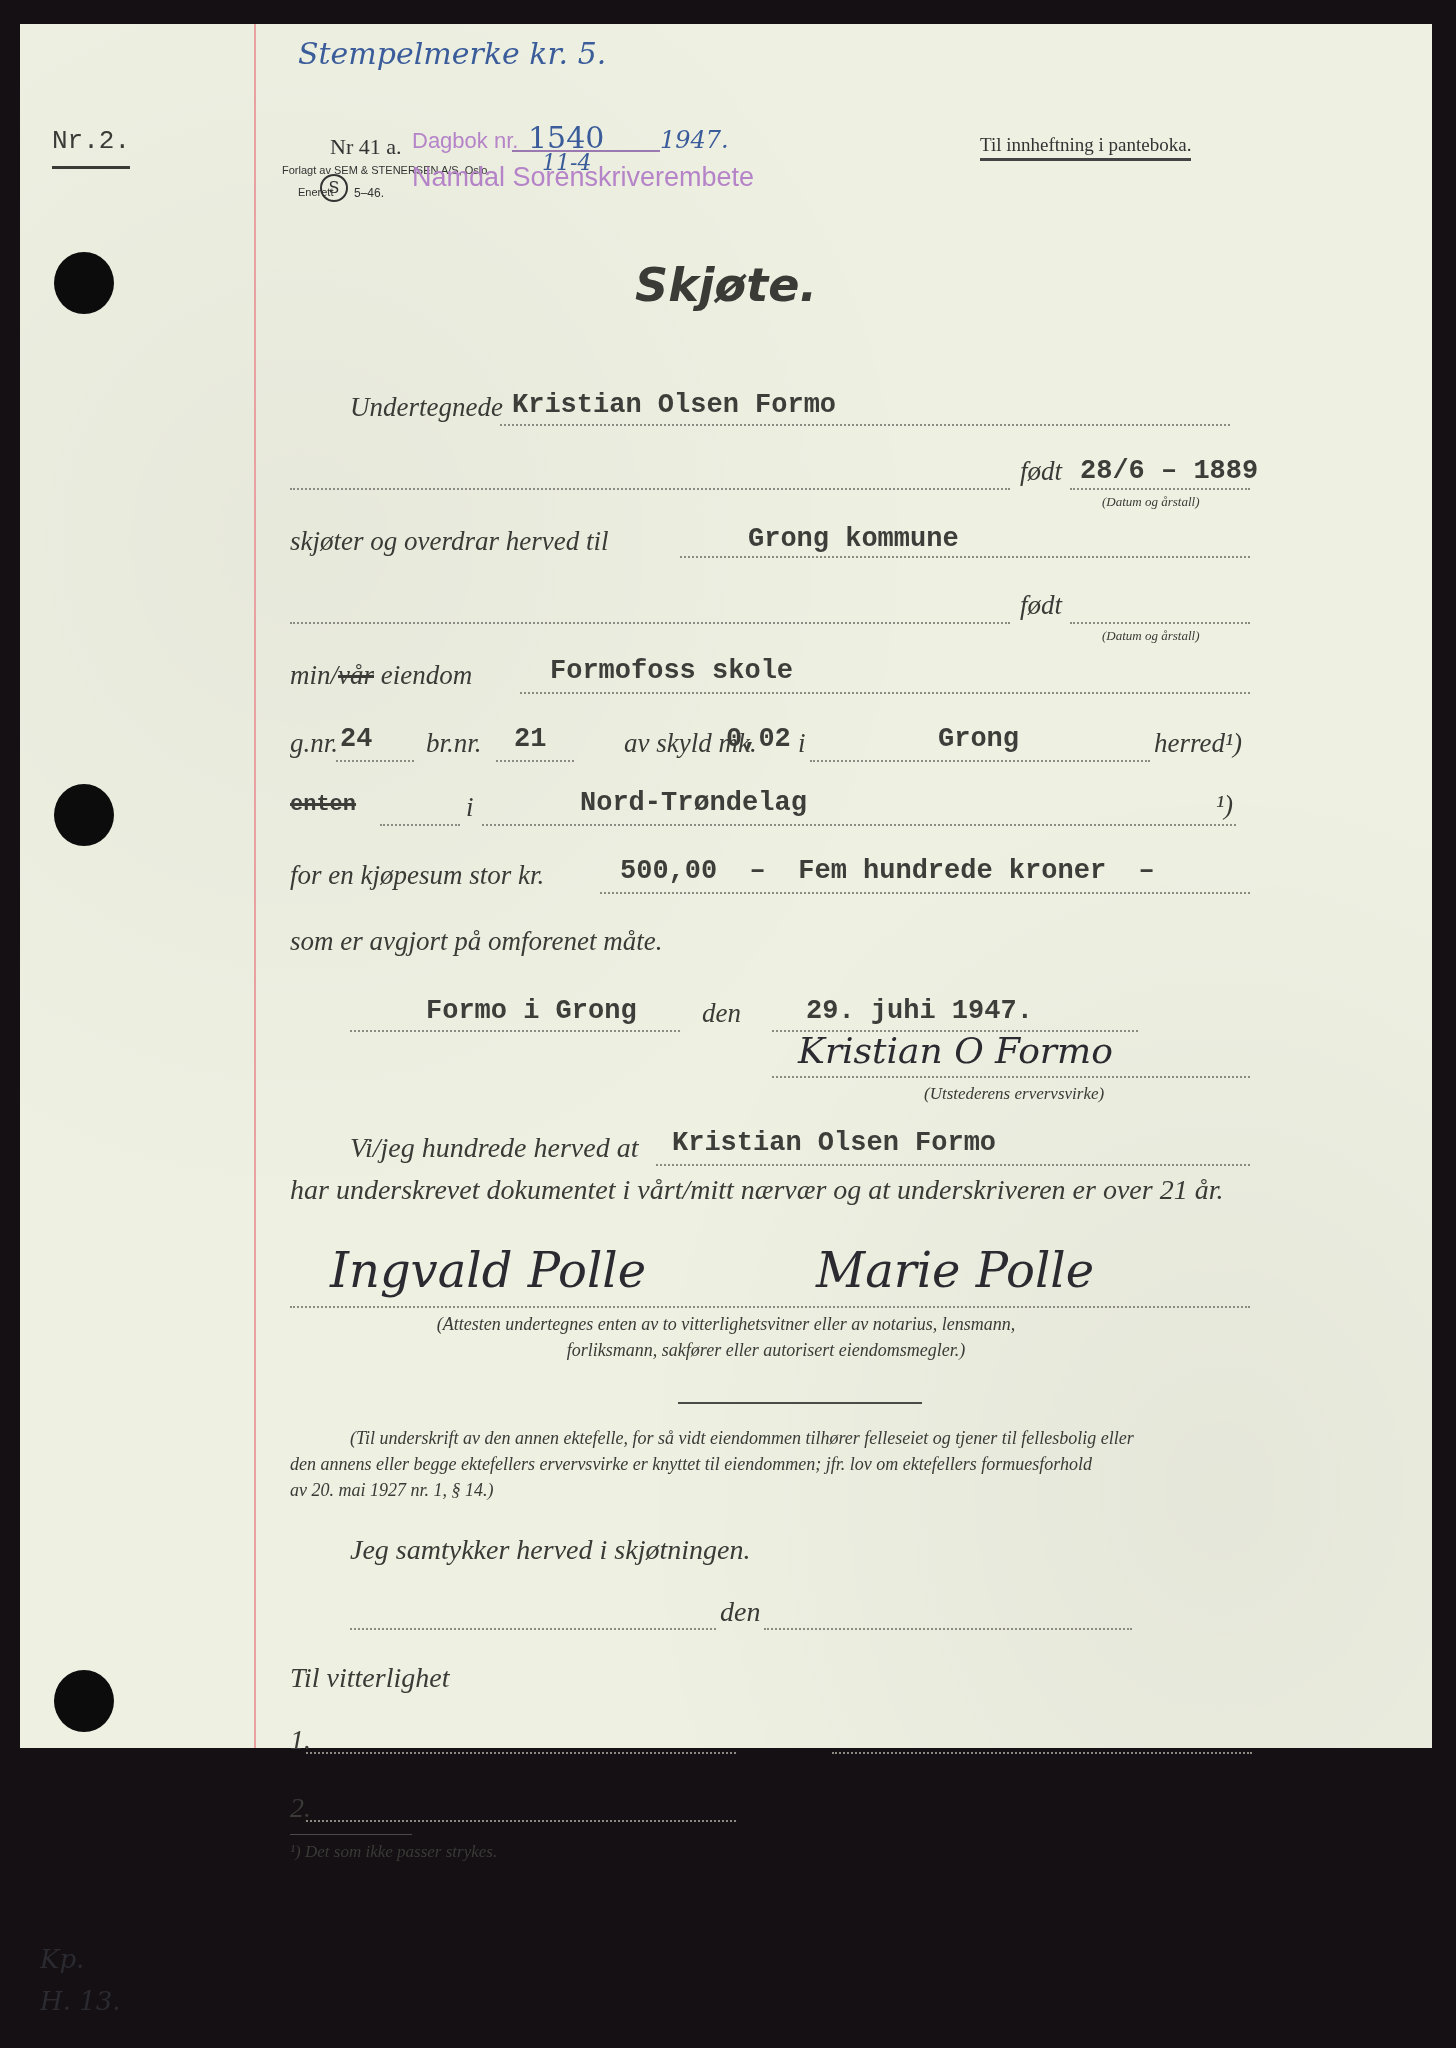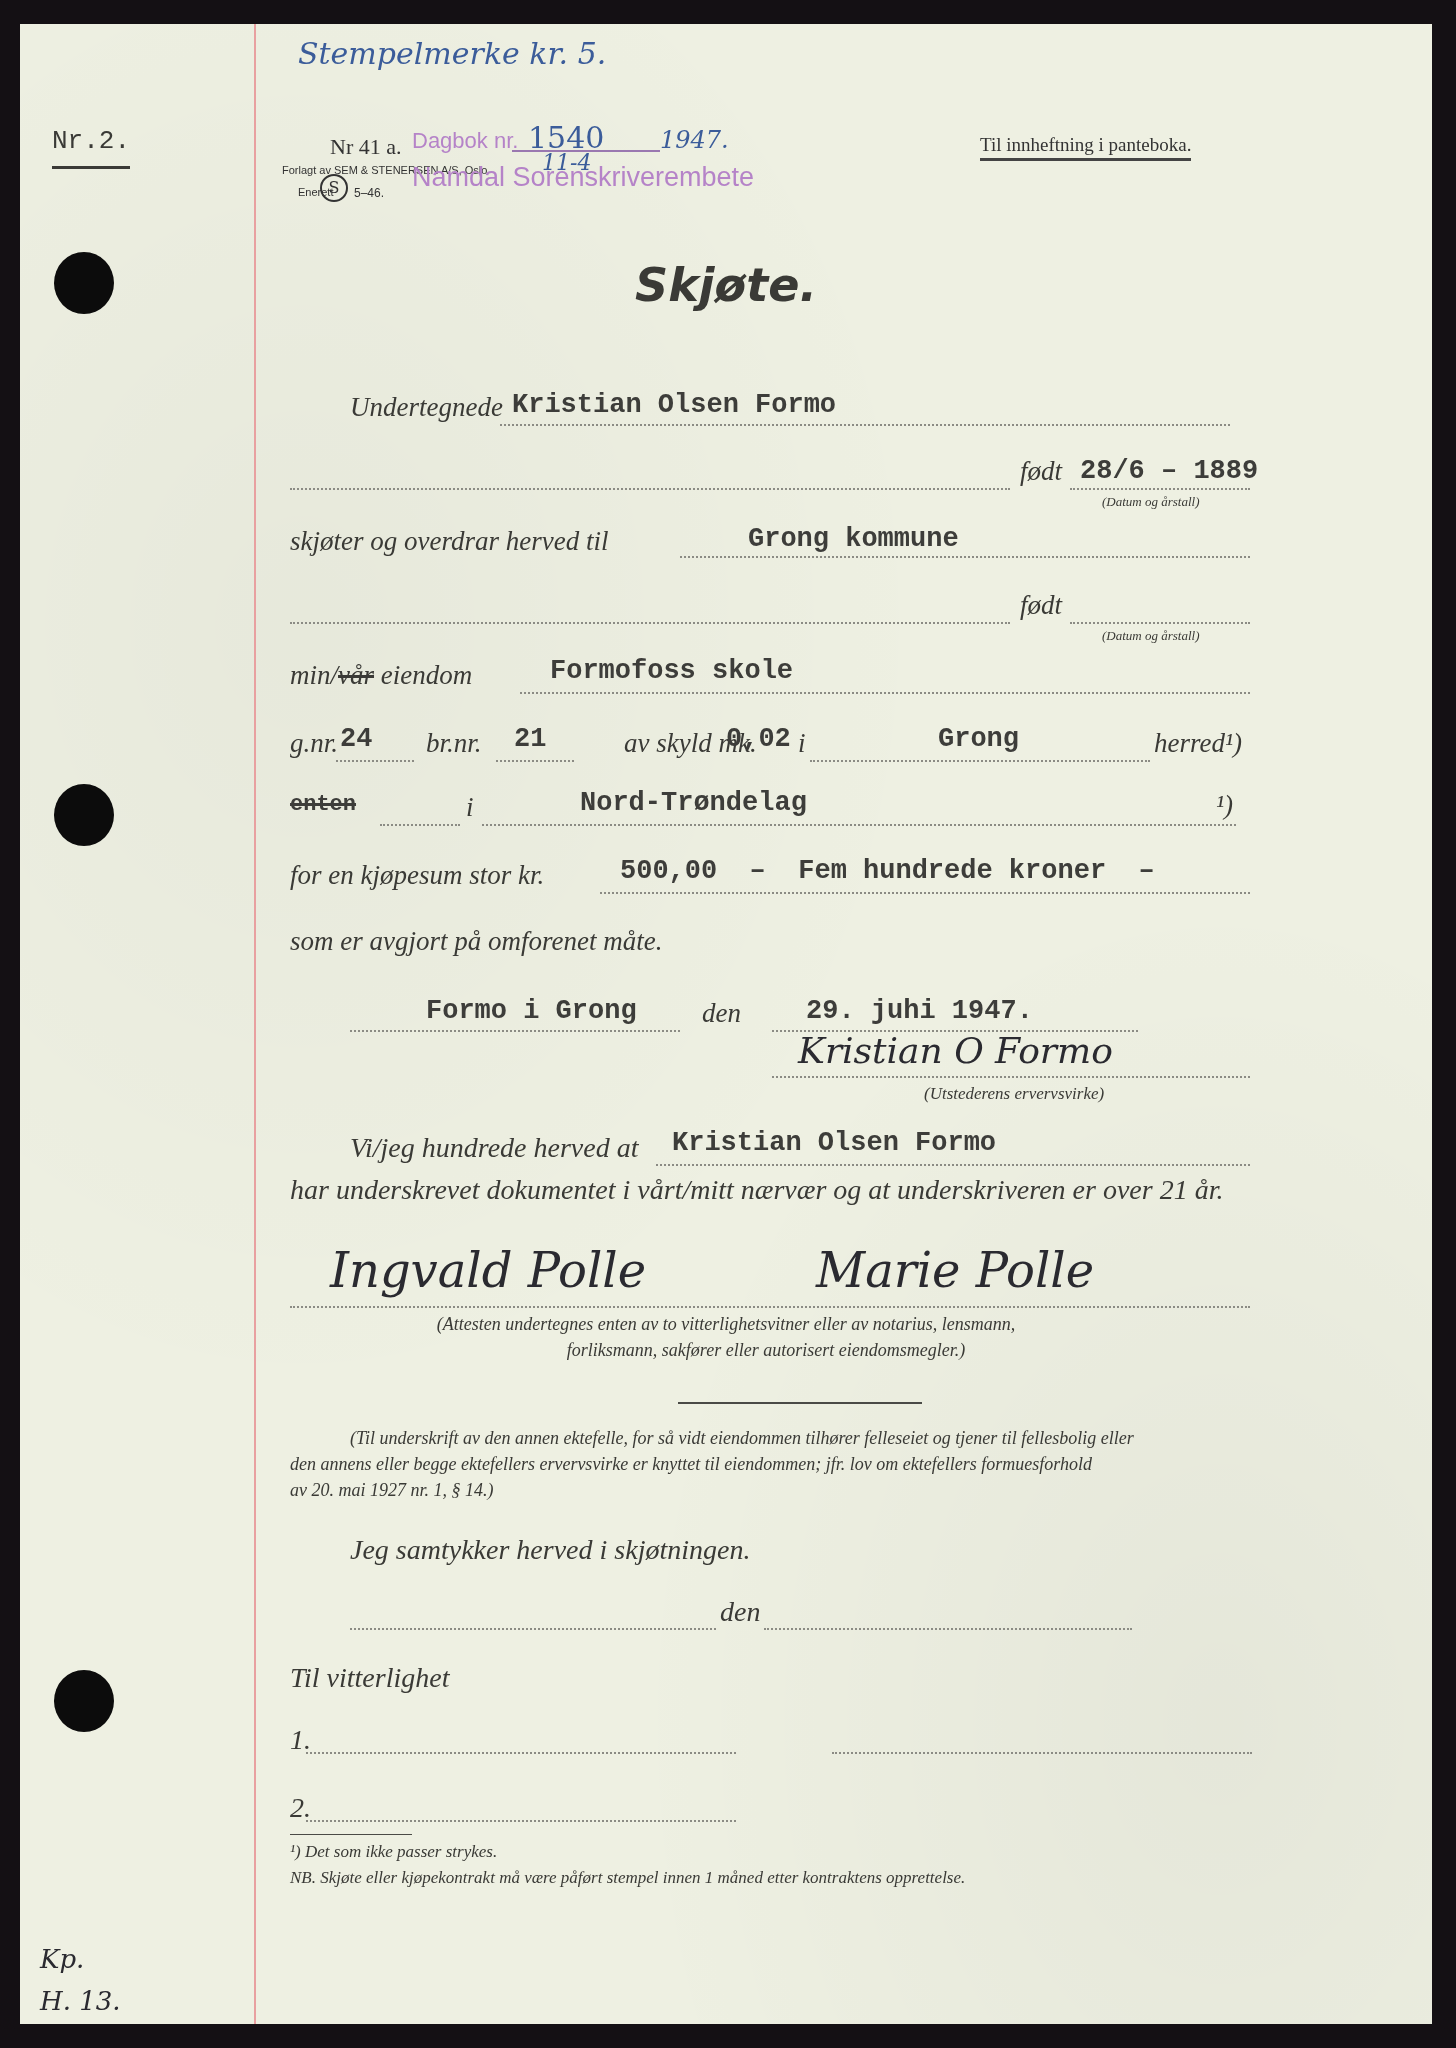--- a/index.html
+++ b/index.html
@@ -1,21 +1,21 @@
 <!DOCTYPE html>
 <html><head>
 <meta charset="utf-8">
 <style>
   html, body { margin: 0; padding: 0; }
   body {
     width: 1456px; height: 2048px; background: #141014; position: relative; overflow: hidden;
     font-family: "DejaVu Serif", serif;
   }
   .paper {
-    position: absolute; left: 20px; top: 24px; width: 1412px; height: 2000px;
+    position: absolute; left: 20px; top: 24px; width: 1412px; height: 1724px;
     background: #eef0e2;
     background-image:
       radial-gradient(ellipse at 20% 30%, rgba(0,0,0,0.03), transparent 40%),
       radial-gradient(ellipse at 85% 85%, rgba(0,0,0,0.04), transparent 35%);
   }
   .margin-line { position: absolute; left: 234px; top: 0; width: 2px; height: 100%; background: #e8a0a0; }
   .punch { position: absolute; left: 34px; width: 60px; height: 62px; border-radius: 50%; background: #0c0c0c; }
   .abs { position: absolute; }
   .hand { font-family: "DejaVu Serif", serif; font-style: italic; color: #3b5c9a; }
   .stamp { font-family: "Liberation Sans", sans-serif; color: #b583c8; }
@@ -137,17 +137,16 @@
 
   <div class="abs it" style="left:270px;top:1638px;font-size:28px;">Til vitterlighet</div>
   <div class="abs it" style="left:270px;top:1700px;font-size:28px;">1.</div>
   <div class="dots" style="left:286px;top:1728px;width:430px;"></div>
   <div class="dots" style="left:812px;top:1728px;width:420px;"></div>
   <div class="abs it" style="left:270px;top:1768px;font-size:28px;">2.</div>
   <div class="dots" style="left:286px;top:1796px;width:430px;"></div>
   <div class="line" style="left:270px;top:1810px;width:122px;border-bottom-width:1px;"></div>
 
   <div class="abs it" style="left:270px;top:1818px;font-size:17px;">¹) Det som ikke passer strykes.</div>
-  <div class="abs it" style="left:270px;top:1844px;font-size:17px;">NB. Skjøte eller kjøpekontrakt må være påført stempel innen 1 måned etter kontraktens opprettelse.</div>
 
   <div class="abs sig" style="left:20px;top:1920px;font-size:26px;">Kp.</div>
   <div class="abs sig" style="left:20px;top:1962px;font-size:26px;">H. 13.</div>
 </div>
 
 </body></html>

